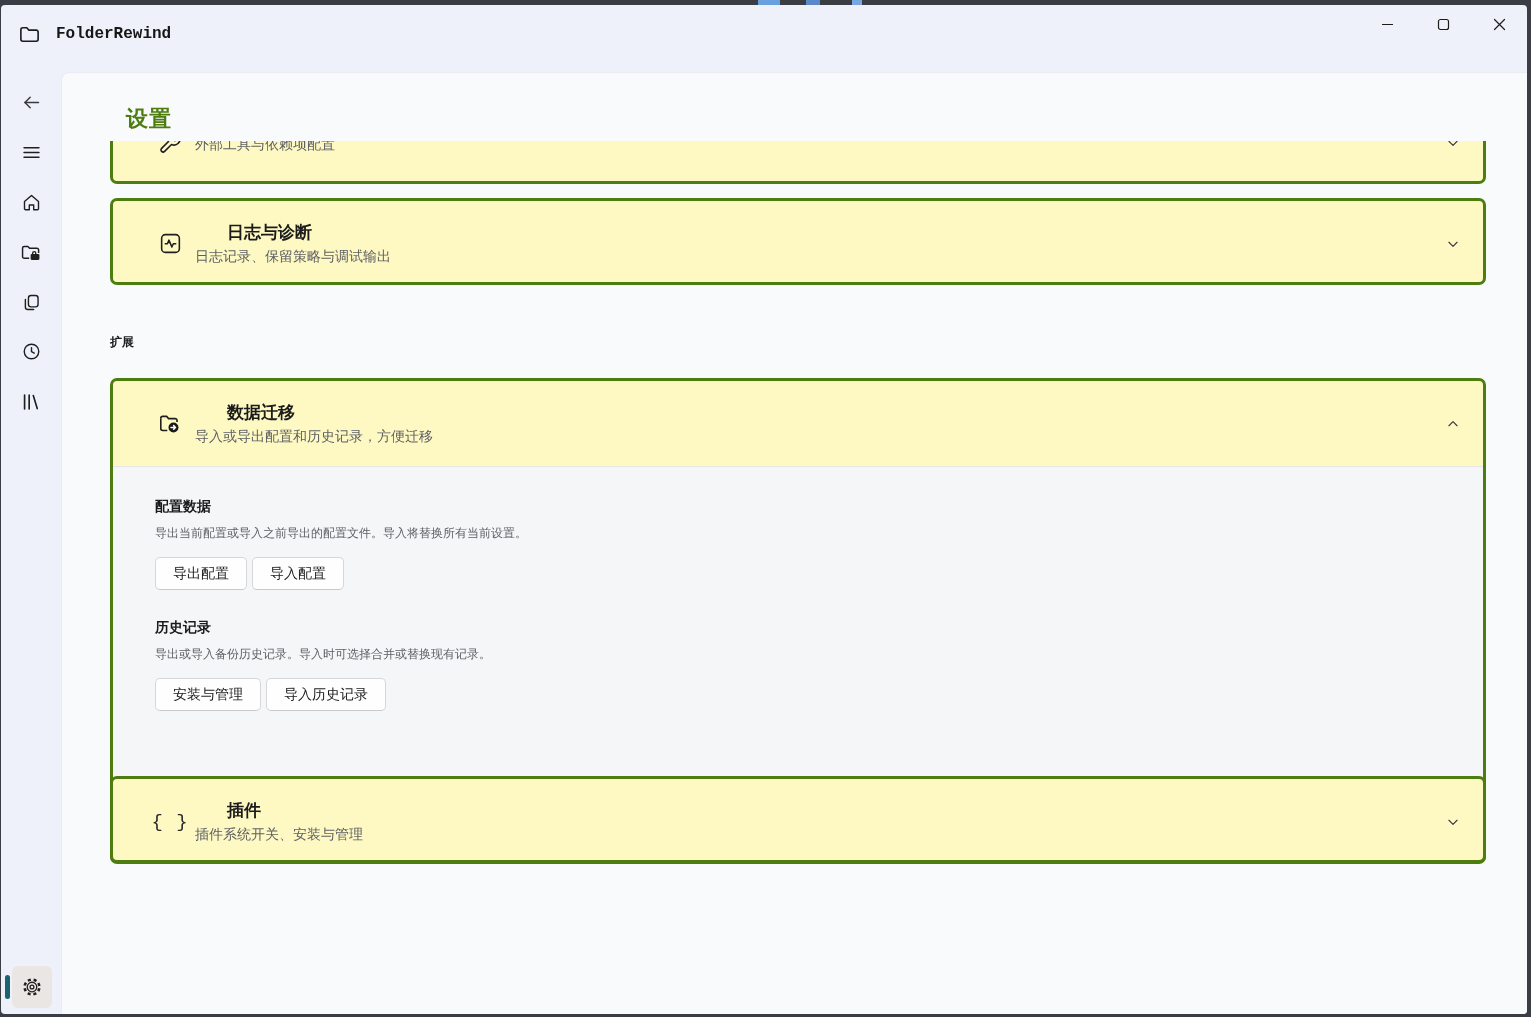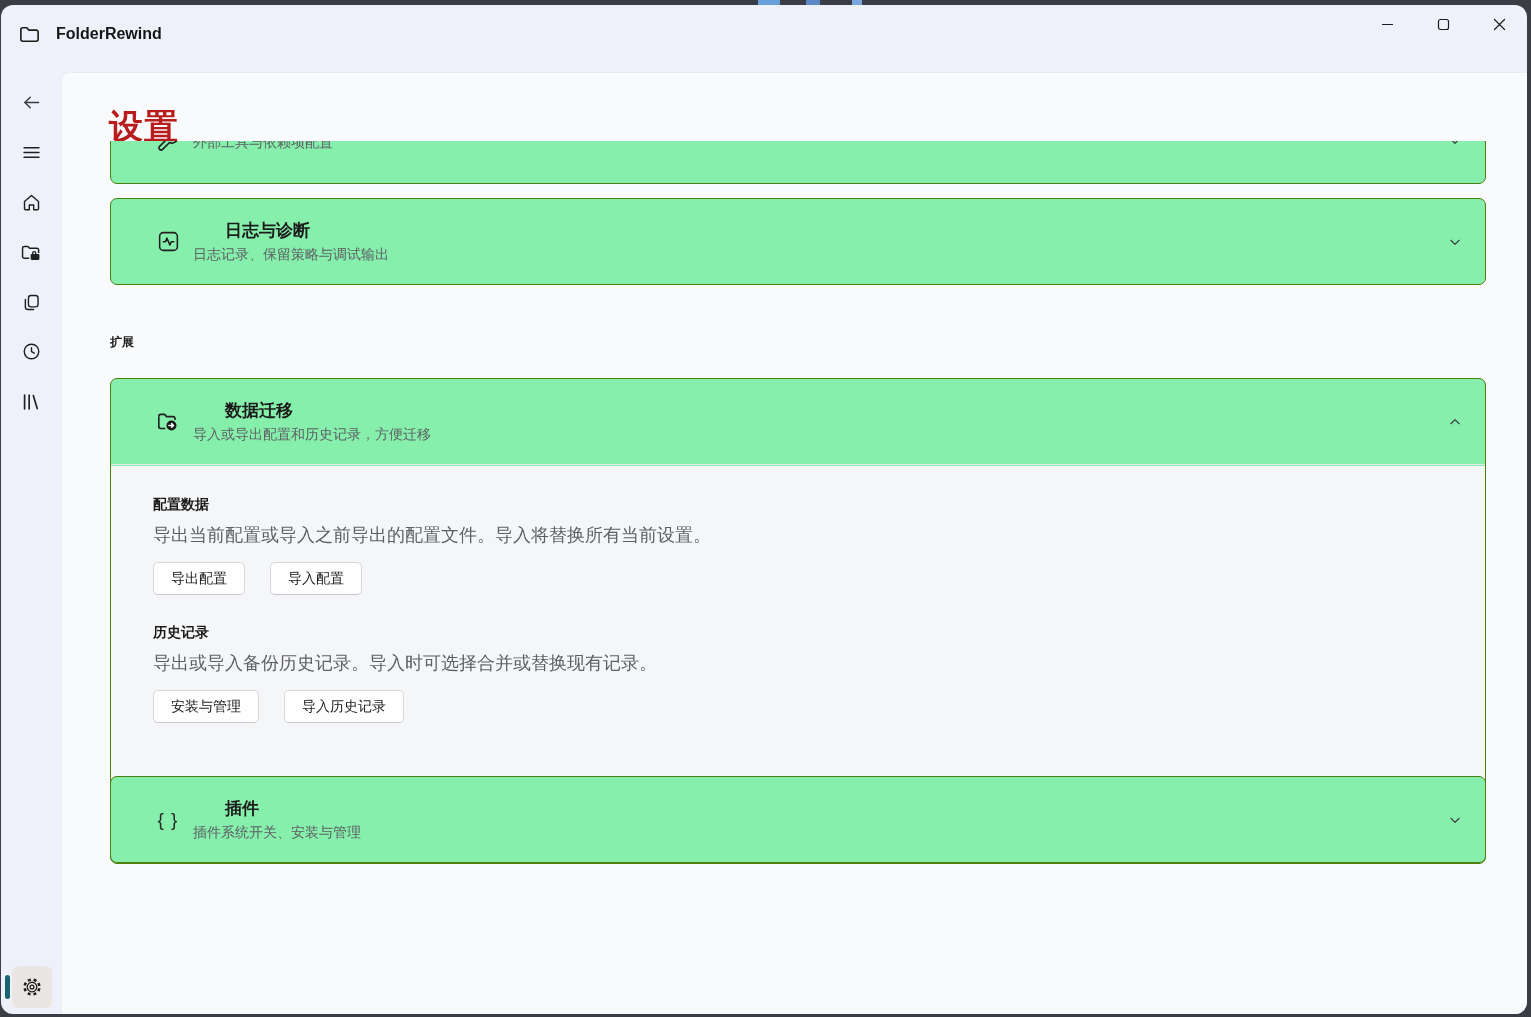--- a/index.html
+++ b/index.html
@@ -9,22 +9,23 @@
     background:#3a3d43;
     position:relative;
     color:#1a1a1a;
   }
   .bg-artifact { position:absolute; top:0; height:5px; }
 
   
   .window {
     position:absolute; left:1px; top:5px; right:4px; bottom:3px;
     background:#eef1f9;
-    border-radius:12px;
+    border-radius:4px;
     overflow:hidden;
+    font-family:Liberation Mono, monospace;
   }
 
   
   .titlebar { position:absolute; left:0; top:0; right:0; height:64px; }
   .app-identity { position:absolute; left:15px; top:16px; display:flex; align-items:center; gap:14px; }
   .app-name { font-size:16px; font-weight:700; color:#161616; }
   .caption-buttons { position:absolute; right:0; top:0; display:flex; }
   .caption-btn { width:56px; height:38px; display:flex; align-items:center; justify-content:center; background:transparent; border:none; cursor:default; }
 
   
@@ -34,27 +35,27 @@
   .nav-indicator { position:absolute; left:4px; width:5px; height:24px; border-radius:3px; }
 
   
   .panel {
     position:absolute; left:60px; top:67px; right:0; bottom:0;
     background:#f9fafc;
     border:1px solid #e9ecf2;
     border-right:none; border-bottom:none;
     border-top-left-radius:8px;
   }
-  .page-title { position:absolute; left:47px; top:31px; font-size:34px; font-weight:600; color:#b91c1c; letter-spacing:1px; }
+  .page-title { position:absolute; left:64px; top:31px; font-size:22px; font-weight:600; color:#4d7c0f; letter-spacing:1px; }
 
   
   .card {
     position:absolute; left:48px; width:1376px;
-    background:#86efac;
-    border:1px solid #4d7c0f;
+    background:#fef9c3;
+    border:3px solid #4d7c0f;
     border-radius:7px;
   }
   .card-head { position:relative; height:85px; display:flex; align-items:center; padding:0 60px 0 44px; gap:12px; cursor:default; }
   .card-icon { width:26px; height:26px; display:flex; align-items:center; justify-content:center; flex:none; }
   .card-titles { display:flex; flex-direction:column; gap:4px; }
   .card-title { font-size:17px; font-weight:600; color:#1b1b1b;margin-left:32px; }
   .card-sub { font-size:14px; color:#5d5f63; }
   .chev { position:absolute; right:22px; top:50%; transform:translateY(-50%); width:16px; height:16px; display:flex; align-items:center; justify-content:center; }
 
   .clip-wrap { position:absolute; left:48px; top:68px; width:1376px; height:43px; overflow:hidden; }
@@ -65,22 +66,22 @@
   
   .card.expanded { top:305px; height:486px; overflow:hidden; }
   .card.expanded .card-head { height:86px; border-bottom:1px solid #e7e7ea; }
   .card-body {
     position:absolute; left:0; right:0; top:87px; bottom:0;
     background:#f5f6f8;
     padding:30px 42px 0 42px;
     border-radius:0 0 7px 7px;
   }
   .body-heading { font-size:14px; font-weight:600; color:#1b1b1b; margin-bottom:9px; }
-  .body-desc { font-size:18px; color:#5d5f63; margin-bottom:15px; }
-  .btn-row { display:flex; gap:25px; margin-bottom:29px; }
+  .body-desc { font-size:12px; color:#5d5f63; margin-bottom:15px; }
+  .btn-row { display:flex; gap:5px; margin-bottom:29px; }
   .btn {
     height:33px; padding:0 17px;
     background:#fefefe;
     border:1px solid #d7d7da; border-bottom-color:#c9c9cd;
     border-radius:5px;
     font-size:14px; color:#1b1b1b;
     font-family:inherit;
     display:flex; align-items:center; justify-content:center;
     cursor:default;
   }

